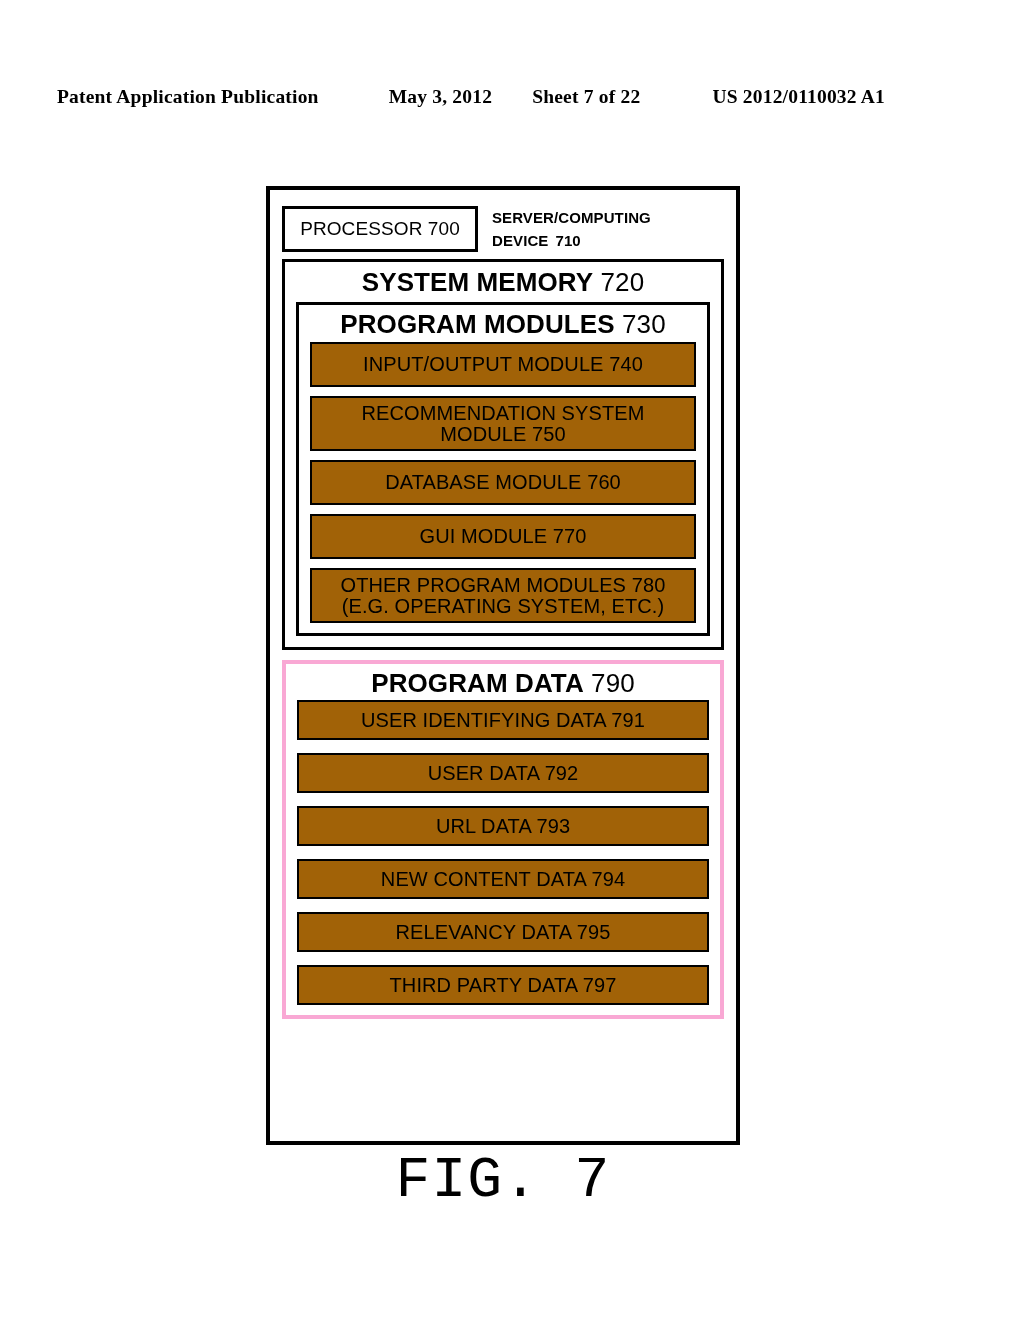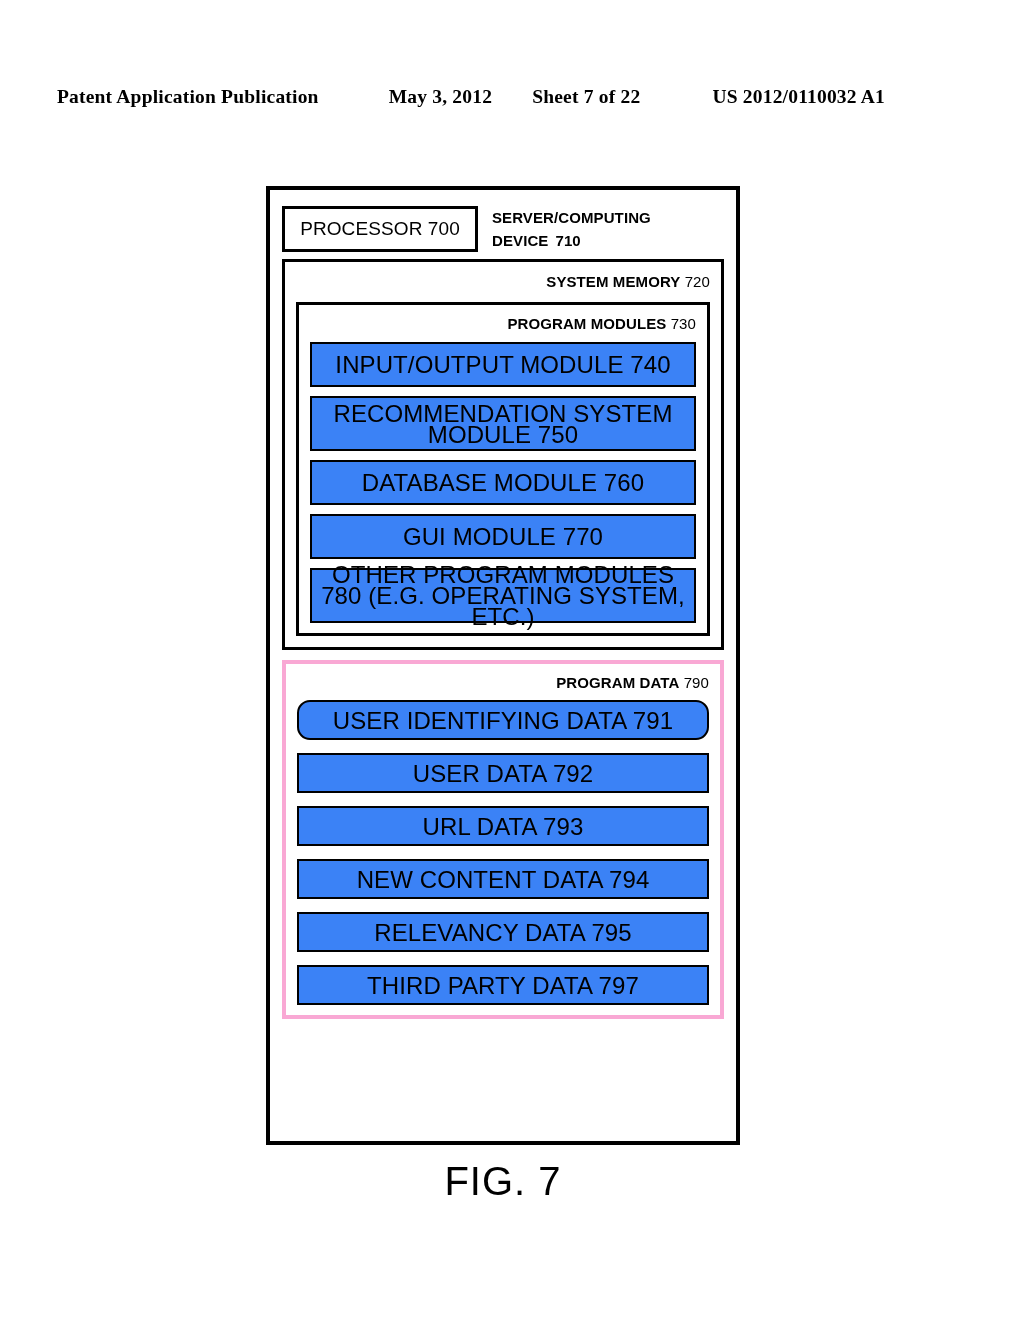--- a/index.html
+++ b/index.html
@@ -88,77 +88,78 @@
 
   
   .sysmem-box {
     box-sizing: border-box;
     border: 3px solid #000;
     margin-top: 7px;
     padding: 9px 11px 11px 11px;
     background: #fff;
   }
   .box-heading {
-    text-align: right;
-    font-size: 15px;
+    text-align: center;
+    font-size: 26px;
     letter-spacing: 0.1px;
     line-height: 22px;
   }
   .box-heading b { font-weight: bold; }
   .box-heading .num { font-weight: normal; }
 
   
   .progmod-box {
     box-sizing: border-box;
     border: 3px solid #000;
     margin-top: 9px;
     padding: 8px 11px 10px 11px;
     background: #fff;
   }
 
   
   .leaf {
     box-sizing: border-box;
     border: 2px solid #000;
-    background: #3b82f6;
+    background: #a16207;
     display: flex;
     align-items: center;
     justify-content: center;
     text-align: center;
-    font-size: 24px;
+    font-size: 20px;
     line-height: 21px;
     letter-spacing: 0.1px;
     padding: 2px 4px;
   }
   .modlist .leaf { height: 45px; margin-top: 9px; }
   .modlist .leaf:first-child { margin-top: 7px; }
   .modlist .leaf.two-line { height: 55px; }
 
   
   .progdata-box {
     box-sizing: border-box;
     border: 4px solid #f9a8d4;
     margin-top: 10px;
     padding: 8px 11px 10px 11px;
     background: #fff;
   }
   .datalist .leaf { height: 40px; margin-top: 13px; }
-  .datalist .leaf:first-child { margin-top: 6px; border-radius: 13px; }
+  .datalist .leaf:first-child { margin-top: 6px; }
 
   
   .fig-caption {
     position: absolute;
     left: 266px;
     top: 1148px;
     width: 474px;
     text-align: center;
-    font-size: 40px;
+    font-size: 58px;
     font-weight: normal;
     letter-spacing: 1px;
     line-height: 66px;
+    font-family: Liberation Mono, monospace;
   }
 </style>
 </head>
 <body>
 
 <div class="pub-header">
   <span class="seg-title">Patent Application Publication</span>
   <span class="seg-date">May 3, 2012</span>
   <span class="seg-sheet">Sheet 7 of 22</span>
   <span class="seg-num">US 2012/0110032 A1</span>

